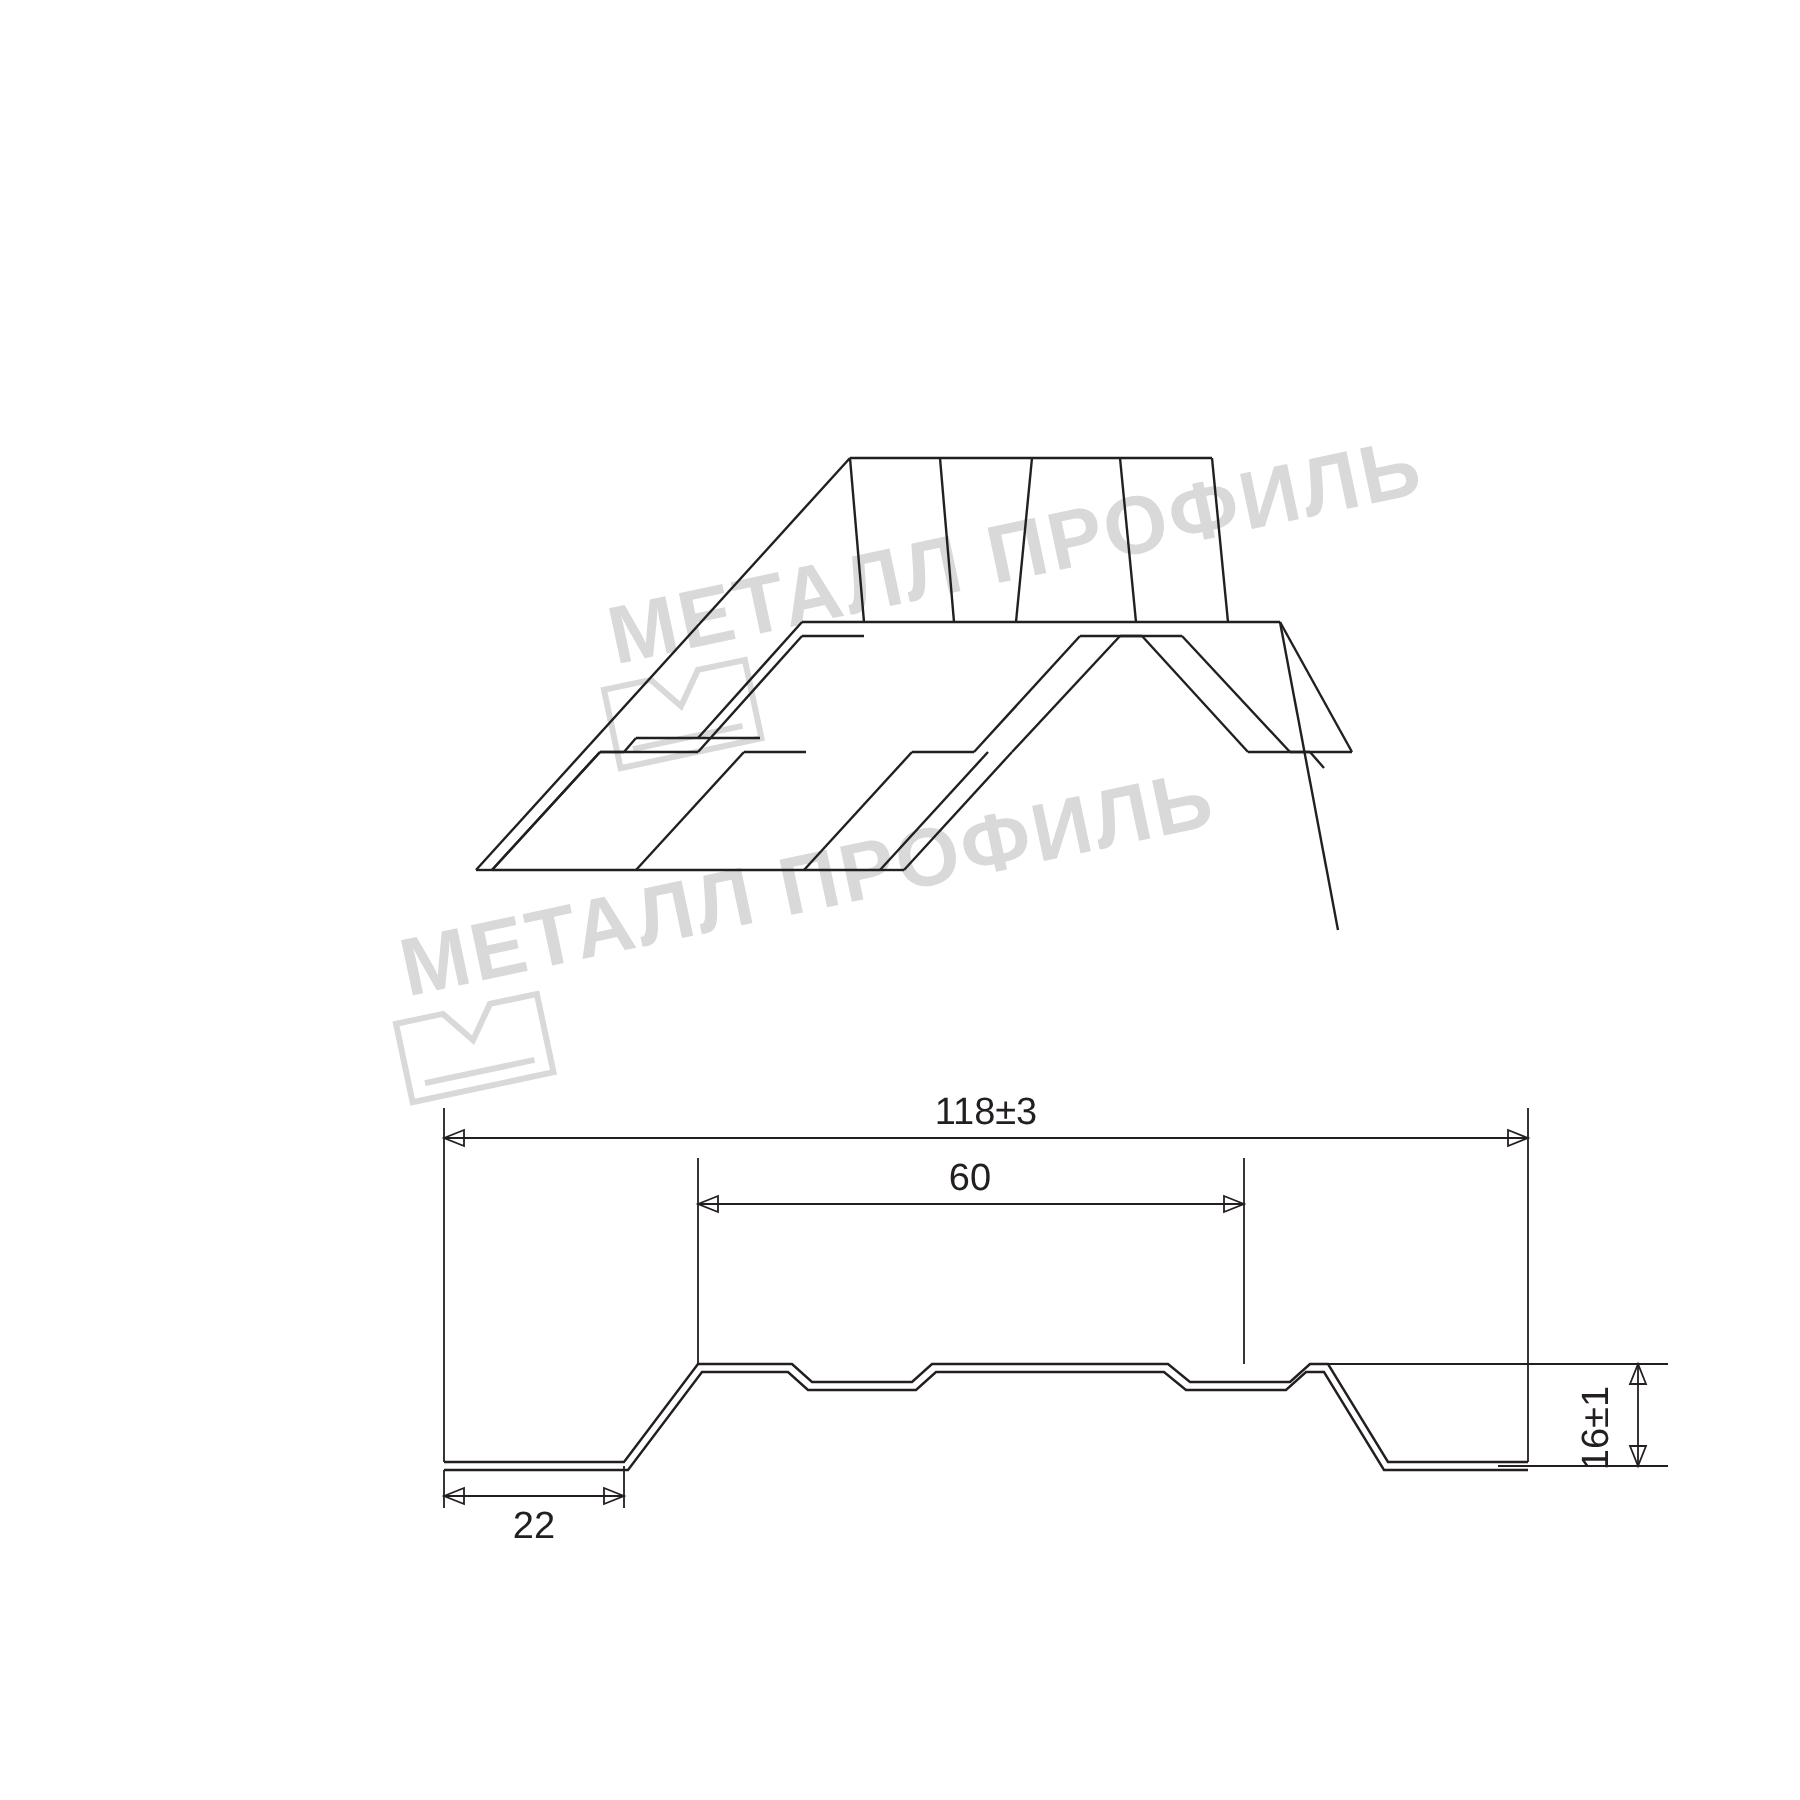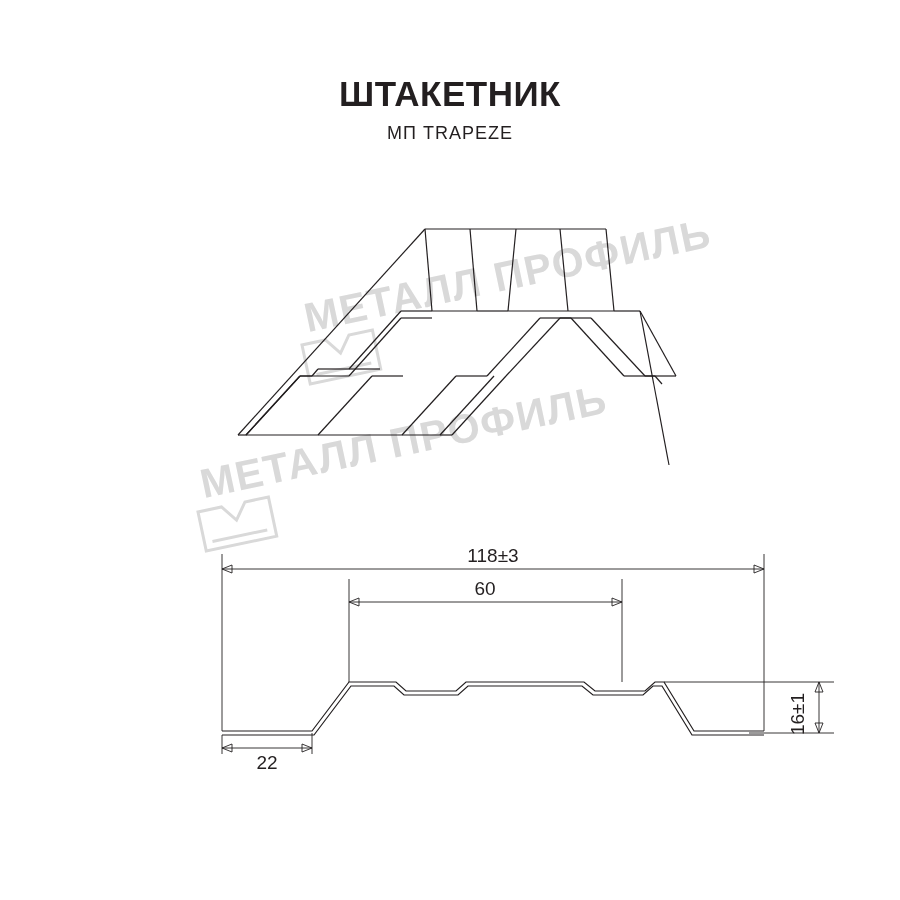--- a/index.html
+++ b/index.html
@@ -105,24 +105,20 @@
     font-family: "Liberation Sans", sans-serif;
     font-size: 19px;
     fill: #231f20;
   }
 </style>
 </head>
 <body>
 
 <div class="page">
 
-  <div class="header">
-    <div class="title">ШТАКЕТНИК</div>
-    <div class="subtitle">МП TRAPEZE</div>
-  </div>
 
   <div class="wm-logo wm-logo-1">
     <svg width="100" height="56" viewBox="0 0 100 56" aria-hidden="true">
       <path d="M4 50 L4 10 L28 10 L40 26 L52 10 L76 10 L76 50 Z" fill="none" stroke="#d9d9d9" stroke-width="3"></path>
       <path d="M12 42 L68 42" fill="none" stroke="#d9d9d9" stroke-width="3"></path>
     </svg>
   </div>
   <div class="watermark wm-1">МЕТАЛЛ ПРОФИЛЬ</div>
 
   <div class="wm-logo wm-logo-2">

